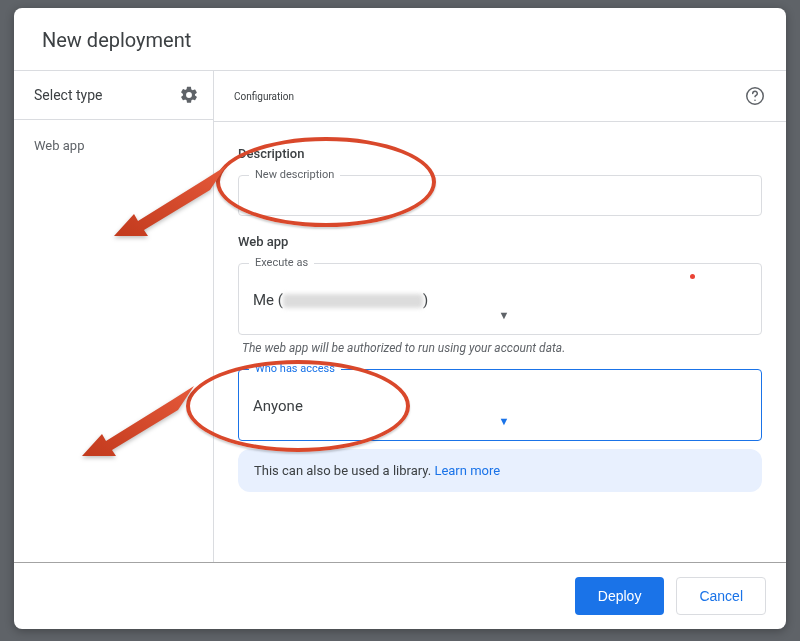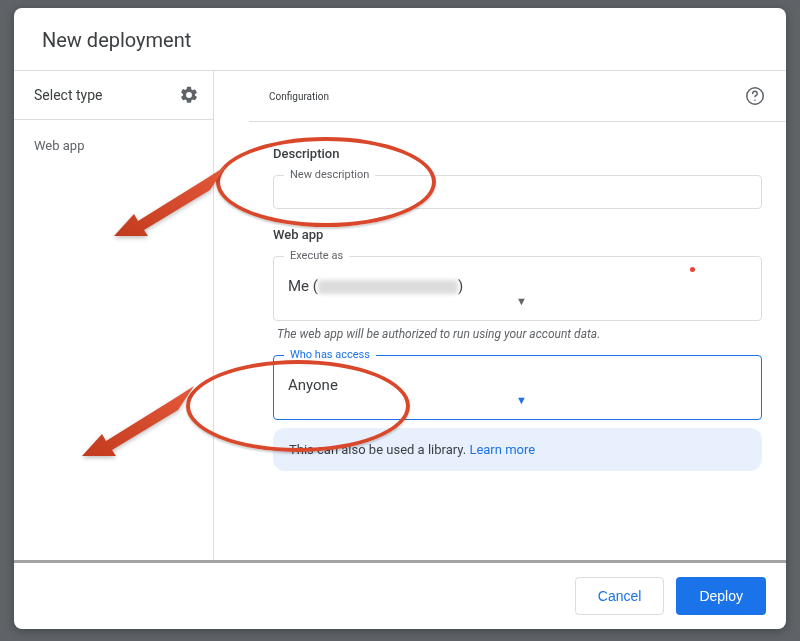--- a/index.html
+++ b/index.html
@@ -24,23 +24,22 @@
   .dialog-title {
     padding: 20px 28px 18px;
     font-size: 20px;
     color: #3c4043;
     font-weight: 400;
     border-bottom: 1px solid #dadce0;
   }
   .dialog-body {
     flex: 1;
     display: flex;
-    border-bottom: 3px solid #a3a3a3;
+    border-bottom: 1px solid #a3a3a3;
     min-height: 0;
-    gap: 35px;
   }
   .left-pane {
     width: 200px;
     border-right: 1px solid #dadce0;
     display: flex;
     flex-direction: column;
   }
   .left-header {
     display: flex;
     align-items: center;
@@ -89,21 +88,21 @@
     font-size: 13px;
     font-weight: 500;
     color: #3c4043;
     margin-bottom: 14px;
     margin-top: 6px;
   }
   .md-field {
     position: relative;
     border: 1px solid #dadce0;
     border-radius: 4px;
-    padding: 20px 14px 12px;
+    padding: 27px 14px 12px;
     margin-bottom: 0;
     background: #fff;
   }
   .md-field.focused {
     border-color: #1a73e8;
   }
   .md-field .floating {
     position: absolute;
     top: -8px;
     left: 10px;
@@ -262,22 +261,22 @@
         <div class="info-banner">
           <span>This can also be used a library. </span><a>Learn more</a>
         </div>
 
       </div>
     </div>
 
   </div>
 
   <div class="dialog-footer">
+    <button class="btn primary">Deploy</button>
     <button class="btn secondary">Cancel</button>
-    <button class="btn primary">Deploy</button>
   </div>
 
 </div>
 
 <div class="anno ellipse" style="left:216px; top:137px; width:220px; height:90px;"></div>
 <div class="anno ellipse" style="left:186px; top:360px; width:224px; height:92px;"></div>
 
 <div class="anno arrow" style="left:114px; top:166px;">
   <svg width="120" height="70" viewBox="0 0 120 70">
     <defs>

